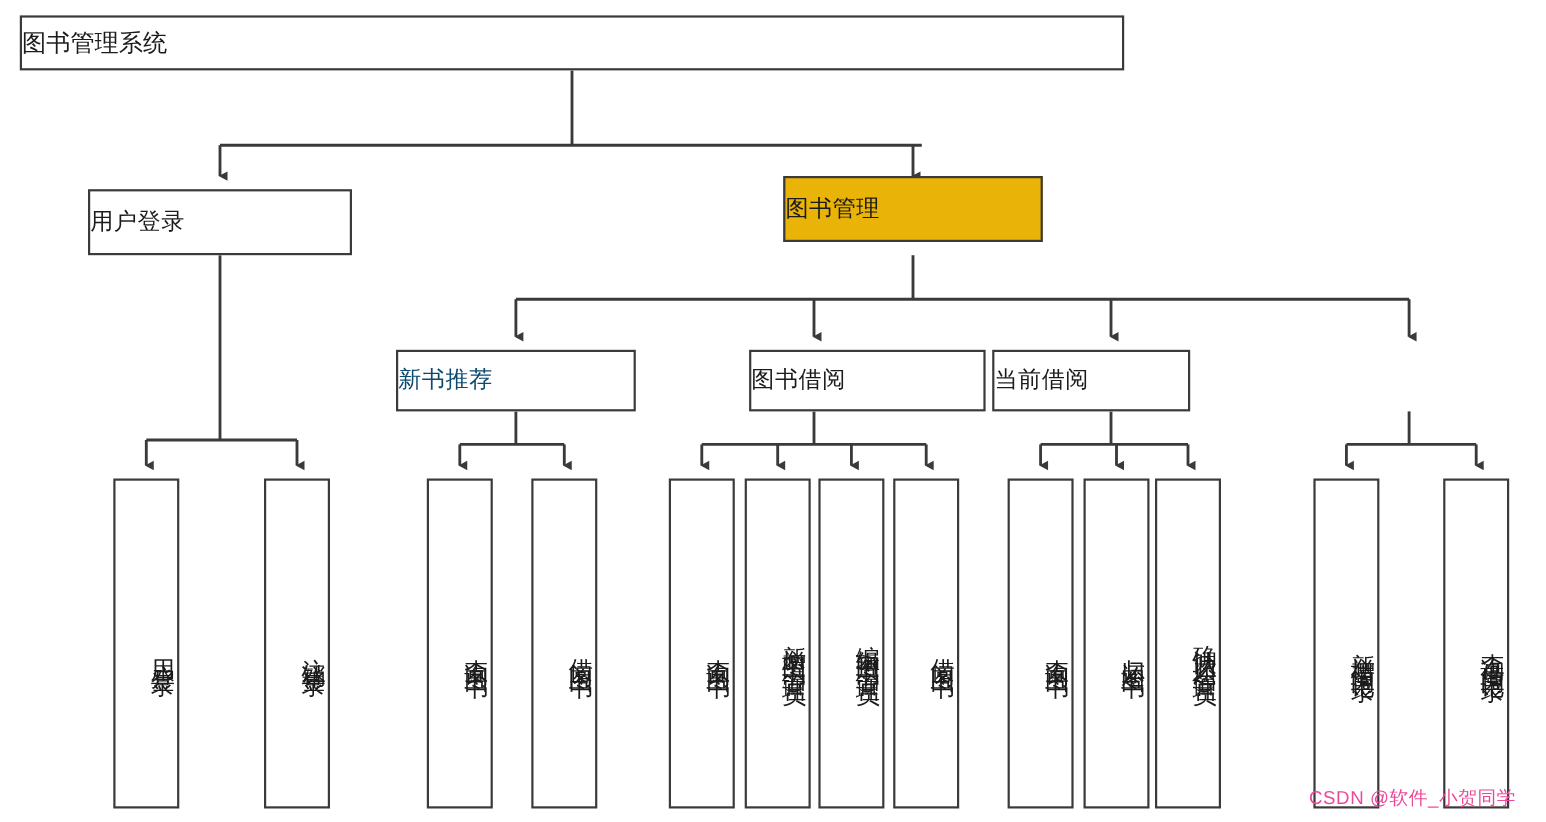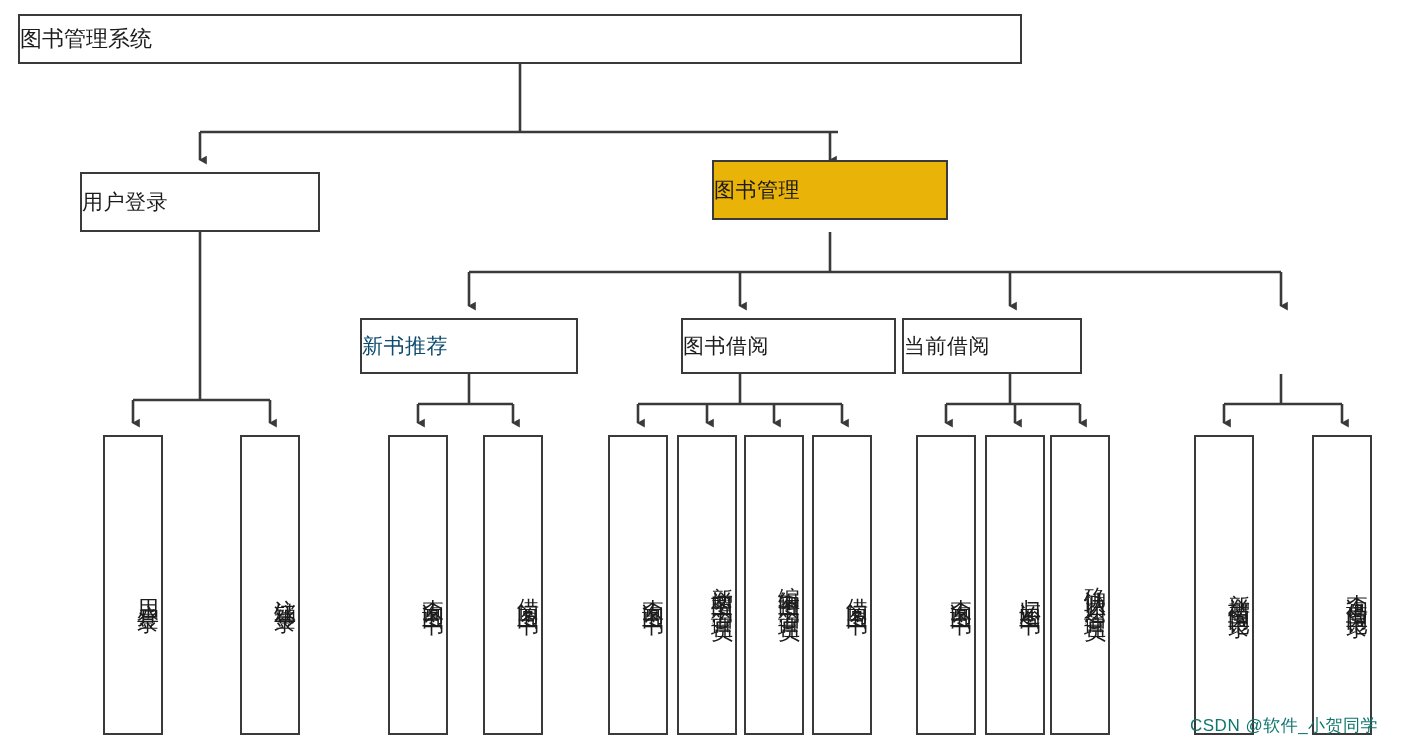--- a/index.html
+++ b/index.html
@@ -176,15 +176,15 @@
   <div class="node v" id="n-leaf-10" style="left: 1050px; top: 435px; width: 60px; height: 300px; border-color: rgb(58, 58, 58); background: rgb(255, 255, 255); color: rgb(27, 27, 27);">
     <span class="vtext">确认归还（管理员）</span>
   </div>
   <div class="node v" id="n-leaf-11" style="left: 1194px; top: 435px; width: 60px; height: 300px; border-color: rgb(58, 58, 58); background: rgb(255, 255, 255); color: rgb(27, 27, 27);">
     <span class="vtext">新增借阅记录</span>
   </div>
   <div class="node v" id="n-leaf-12" style="left: 1312px; top: 435px; width: 60px; height: 300px; border-color: rgb(58, 58, 58); background: rgb(255, 255, 255); color: rgb(27, 27, 27);">
     <span class="vtext">查询借阅记录</span>
   </div>
 
-  <div class="watermark" id="wm" style="left: 1190px; top: 714px; color: #0f766e;">CSDN @软件_小贺同学</div>
+  <div class="watermark" id="wm" style="left: 1190px; top: 714px; color: #ec4899;">CSDN @软件_小贺同学</div>
 
 </div>
 
 </body></html>

